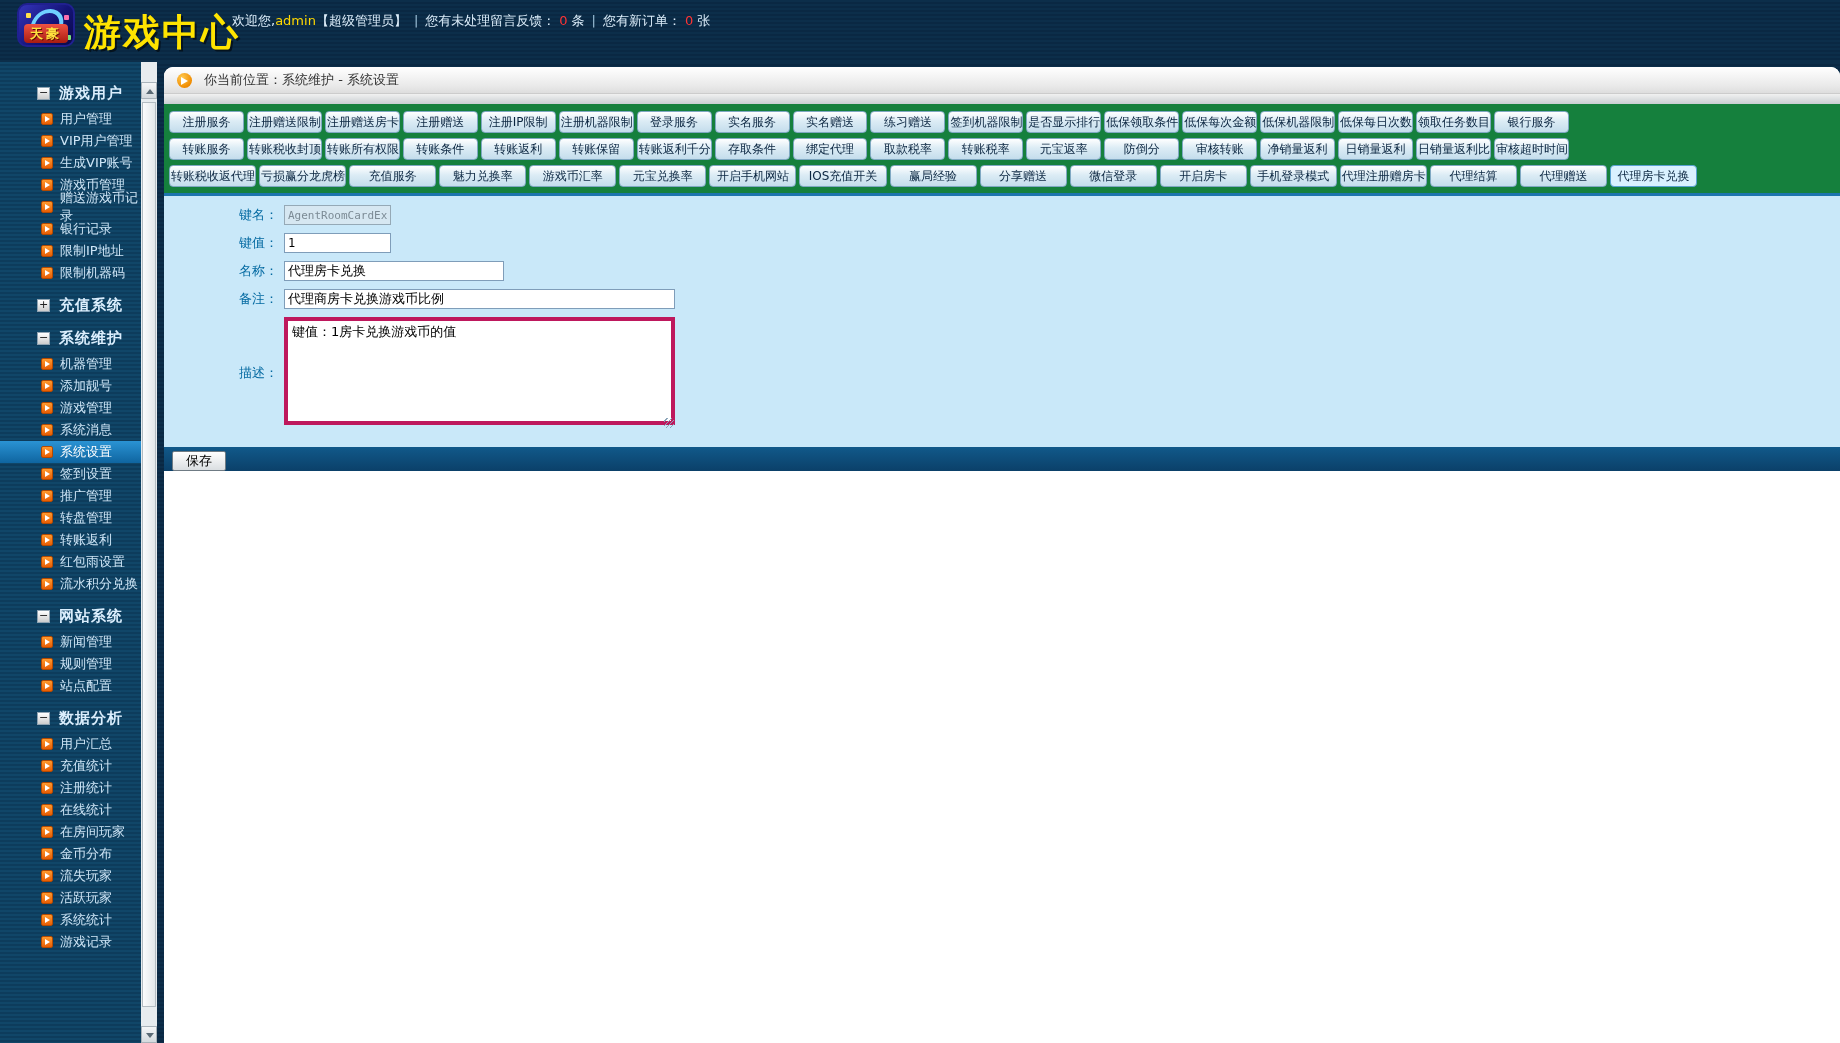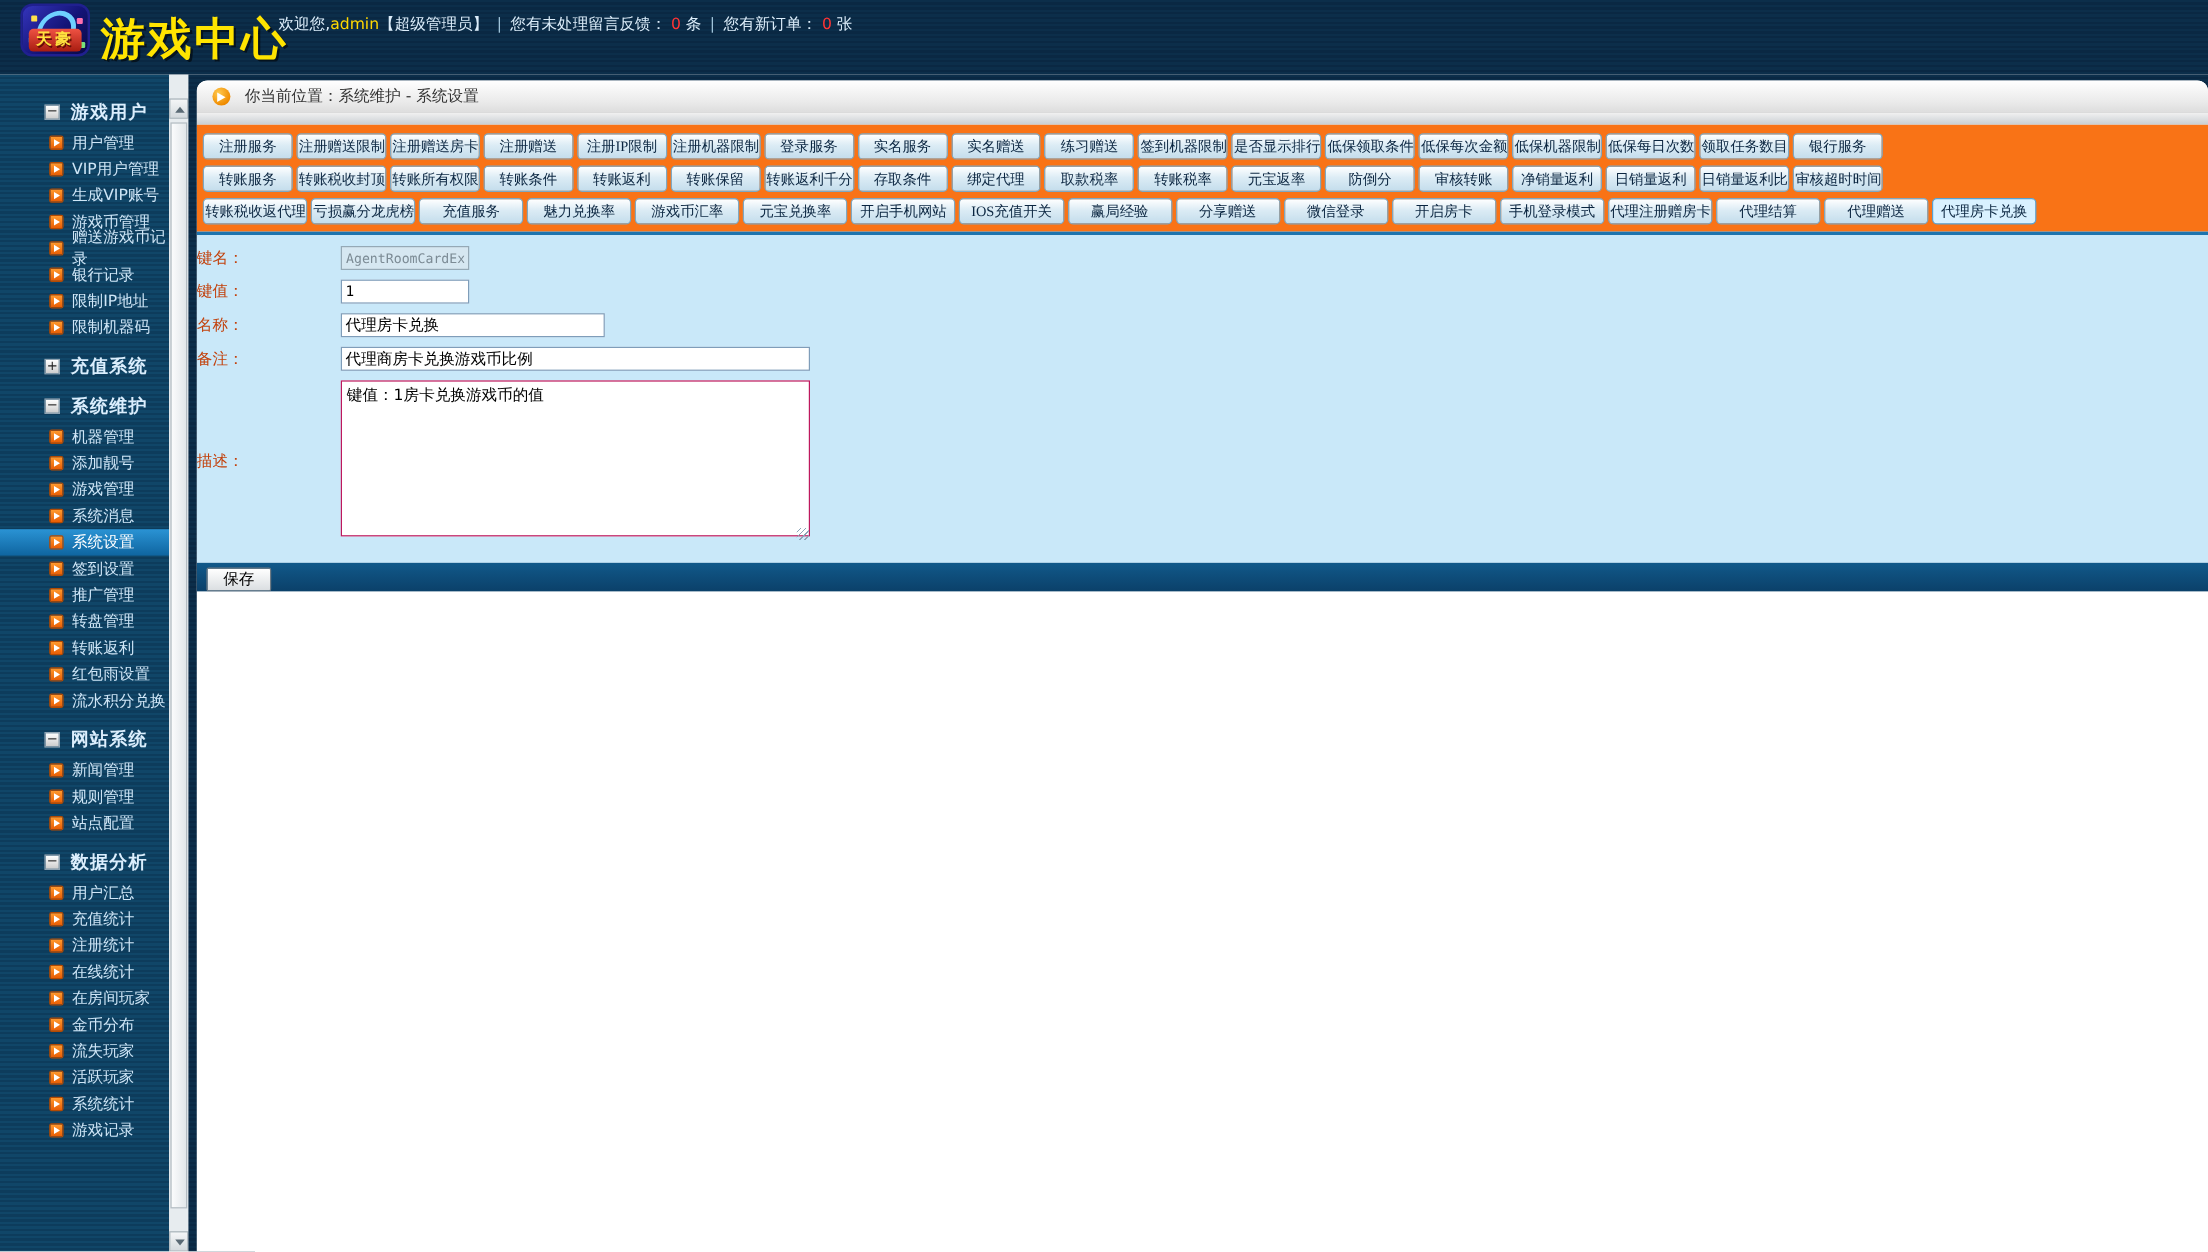--- a/index.html
+++ b/index.html
@@ -60,41 +60,41 @@
            border-radius:9px 9px 0 0; overflow:hidden; display:flex; flex-direction:column; }
   .crumb { height:27px; flex:0 0 27px; background:linear-gradient(#ffffff,#eaeaea 70%,#dedede);
            border-bottom:1px solid #cccccc; display:flex; align-items:center; padding-left:13px;
            font-size:13px; color:#333; }
   .crumb-icon { width:15px; height:15px; flex:0 0 15px; border-radius:50%; margin-right:12px; position:relative;
                 background:radial-gradient(circle at 35% 30%,#ffc94f,#f08c00 70%,#d97500); }
   .crumb-icon::before { content:""; position:absolute; left:4px; top:4px;
                         border-left:7px solid #fff; border-top:4px solid transparent; border-bottom:4px solid transparent; }
   .fade { height:10px; flex:0 0 10px; background:linear-gradient(#f1f1f1,#c9ced2); }
 
-  .tabs-area { background:#f97316; padding:7px 4px 1px 5px;font-family:Liberation Serif, serif; }
+  .tabs-area { background:#15803d; padding:7px 4px 1px 5px; }
   .trow { display:flex; gap:3px; margin-bottom:5px; width:1400px; }
   .trow.r3 { width:1528px; }
   .tab { flex:1 1 0; height:22px; border:1px solid #7fa8c2; border-radius:4px; cursor:pointer;
          background:linear-gradient(#ffffff,#dcecf5 45%,#c4ddec); font-size:12px; color:#0a2540;
          font-family:inherit; white-space:nowrap; overflow:hidden; padding:0 1px; }
   .tab.active { background:#d9f1ff; border-color:#58a2d2; }
 
   .sepline { height:3px; flex:0 0 3px; background:#1d74ae; }
 
   .form-area { background:#c9e8f9; padding:9px 0 10px 0; }
   .frow { display:flex; align-items:center; margin-bottom:8px; }
-  .flabel { width:120px; flex:0 0 120px; font-size:13px; color:#c2410c; padding-right:6px; }
+  .flabel { width:120px; flex:0 0 120px; text-align:right; font-size:13px; color:#0369a1; padding-right:6px; }
   .tin { height:20px; border:1px solid #7f9db9; background:#fff; font-size:13px; padding:1px 3px;
          font-family:inherit; }
   .in-key { width:107px; background:#d6e7f1; border-color:#95a9b6; color:#7c8b95;
             font-family:"DejaVu Sans Mono","Liberation Mono",monospace; font-size:11px; }
   .in-val { width:107px; font-family:"DejaVu Sans Mono","Liberation Mono",monospace; font-size:12px; }
   .in-name { width:220px; }
   .in-note { width:391px; }
-  .in-desc { width:391px; height:130px; border:1px solid #be185d; font-size:13px; font-family:inherit;
+  .in-desc { width:391px; height:108px; border:4px solid #be185d; font-size:13px; font-family:inherit;
              padding:2px 4px; resize:none; position:relative; }
   .grip { position:relative; }
   .grip::after { content:""; position:absolute; right:1px; bottom:1px; width:10px; height:10px;
                  background:repeating-linear-gradient(135deg,transparent 0 2px,#8aa4b8 2px 3px); }
 
   .savebar { height:24px; flex:0 0 24px; background:linear-gradient(#11598a,#0b4069);
              display:flex; align-items:flex-end; padding-left:8px; }
   .save-btn { height:20px; padding:0 13px; font-size:13px; color:#000; cursor:pointer;
               border:1px solid #6f7b84; border-radius:2px; background:linear-gradient(#ffffff,#dadee1);
               font-family:inherit; }

